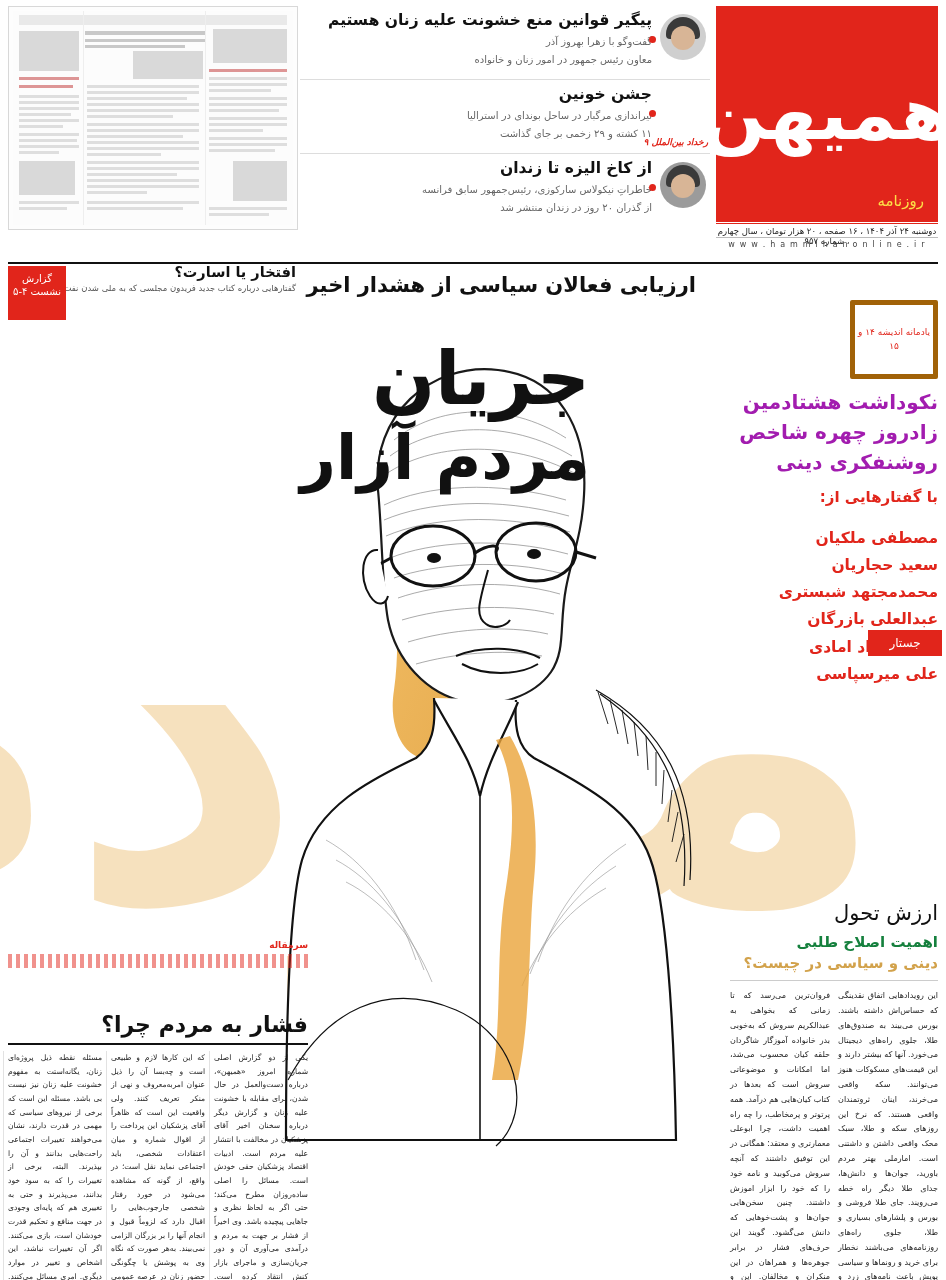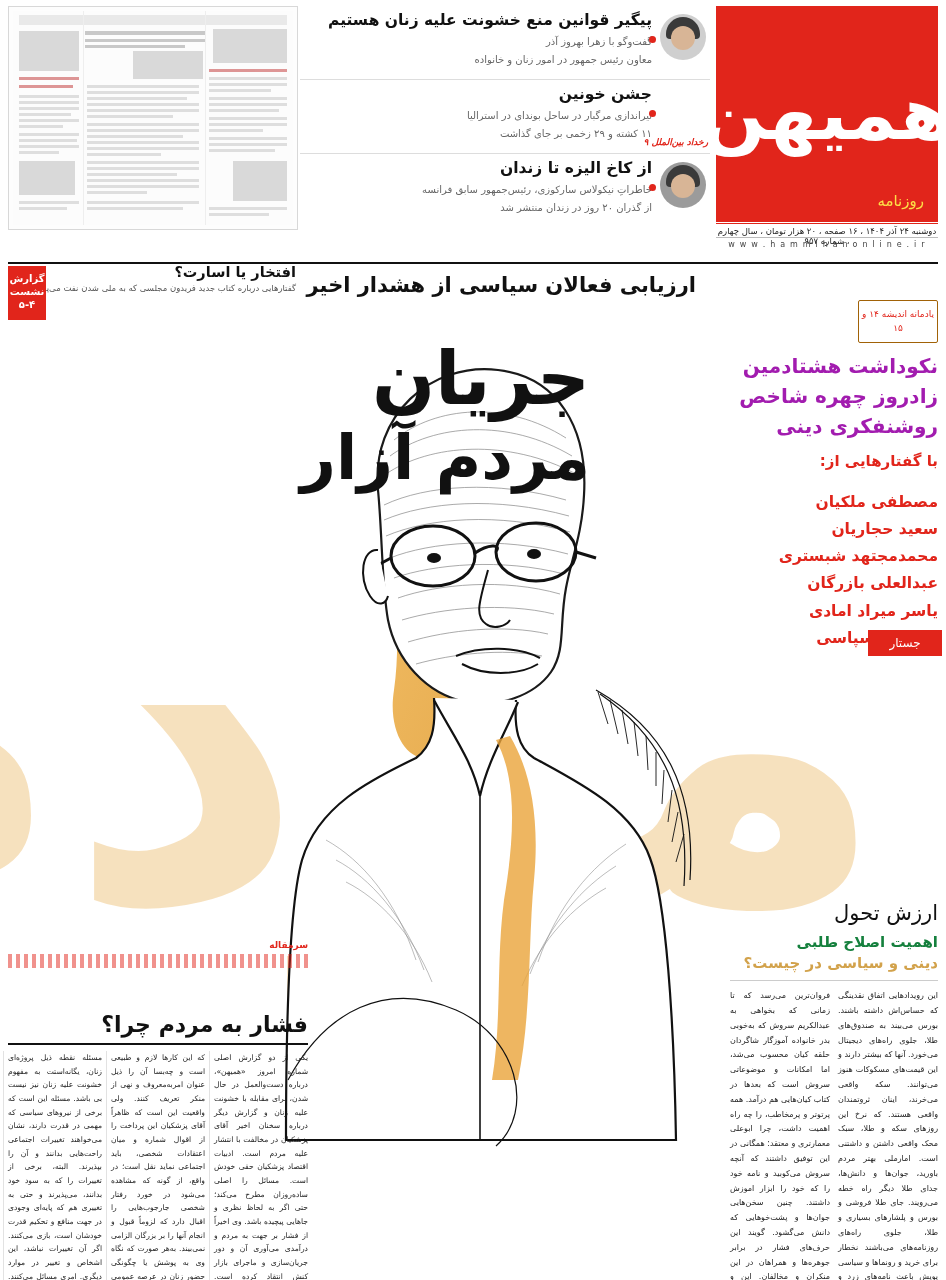--- a/index.html
+++ b/index.html
@@ -64,43 +64,43 @@
   .thumb-inner{position:absolute;inset:4px;}
   .thumb-caption{position:absolute;left:8px;top:232px;width:288px;text-align:right;margin-top:32px;}
   .thumb-caption .h{font-size:14.5px;font-weight:bold;}
   .thumb-caption .s{font-size:8.5px;color:#555;margin-top:3px;}
 
   
   .strip{position:absolute;left:0;top:262px;width:946px;height:62px;}
   .strip-rule{position:absolute;left:8px;top:0;width:930px;height:2px;background:#111;}
   .strip-h1{position:absolute;right:250px;top:8px;width:560px;text-align:right;font-size:21px;font-weight:bold;line-height:1.5;}
   .badge-red{
-    position:absolute;left:8px;top:4px;width:38px;height:54px;background:#e1251b;color:#fff;
-    font-size:10px;font-weight:bold;text-align:center;padding-top:6px;box-sizing:border-box;line-height:1.3;
+    position:absolute;left:8px;top:4px;width:58px;height:54px;background:#e1251b;color:#fff;
+    font-size:10px;font-weight:normal;text-align:center;padding-top:6px;box-sizing:border-box;line-height:1.3;
   }
 
   
   .art{position:absolute;left:0;top:300px;width:946px;height:980px;overflow:hidden;}
   .watermark{
     position:absolute;left:30px;top:250px;width:860px;height:760px;
     color:#f0c98a;font-size:470px;font-weight:bold;line-height:0.8;opacity:.55;
     white-space:nowrap;pointer-events:none;
   }
   .portrait{
     position:absolute;right:250px;top:20px;width:430px;height:840px;
   }
   .mainhead{position:absolute;left:260px;top:40px;width:330px;text-align:right;}
   .mh1{font-size:74px;font-weight:bold;line-height:1.05;letter-spacing:-1px;}
   .mh2{font-size:62px;font-weight:bold;line-height:1.1;margin-top:6px;}
 
   
   .sidebar{position:absolute;right:8px;top:300px;width:208px;}
   .sb-badge{
-    width:74px;margin:0 0 8px auto;border:1px solid #a16207;color:#e1251b;
-    font-size:9px;text-align:center;padding:7px 2px;line-height:1.5;border-radius:2px;
+    width:74px;margin:0 0 8px auto;border:5px solid #a16207;color:#e1251b;
+    font-size:9px;text-align:center;padding:21px 2px;line-height:1.5;border-radius:2px;
   }
   .sb-title{font-size:20px;font-weight:bold;color:#a21caf;text-align:right;line-height:1.5;}
   .sb-sub{font-size:15px;font-weight:bold;color:#e1251b;text-align:right;margin-top:8px;line-height:1.6;}
   .sb-names{font-size:15.5px;font-weight:bold;color:#e1251b;text-align:right;margin-top:16px;line-height:1.75;}
   .vert-tab{
     position:absolute;right:-4px;top:330px;width:74px;height:26px;background:#e1251b;color:#fff;
     font-size:12px;text-align:center;line-height:26px;
   }
 
   

